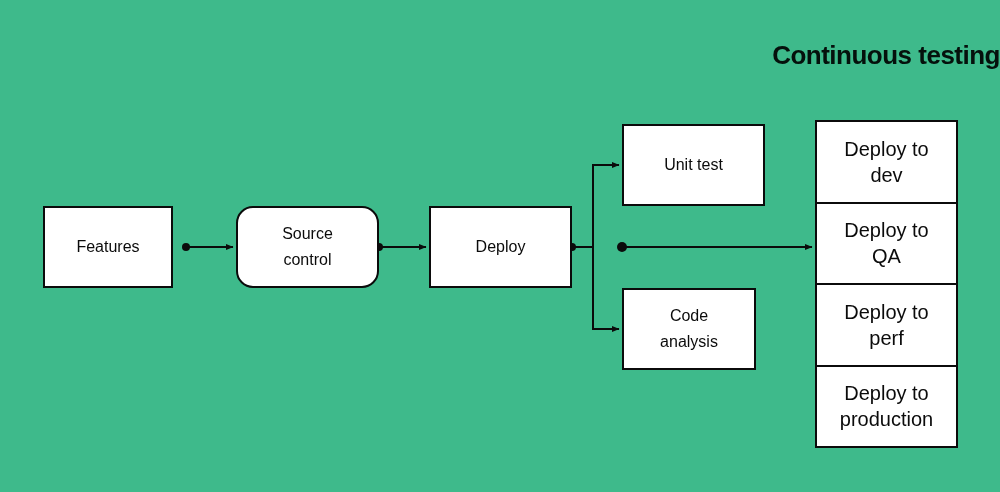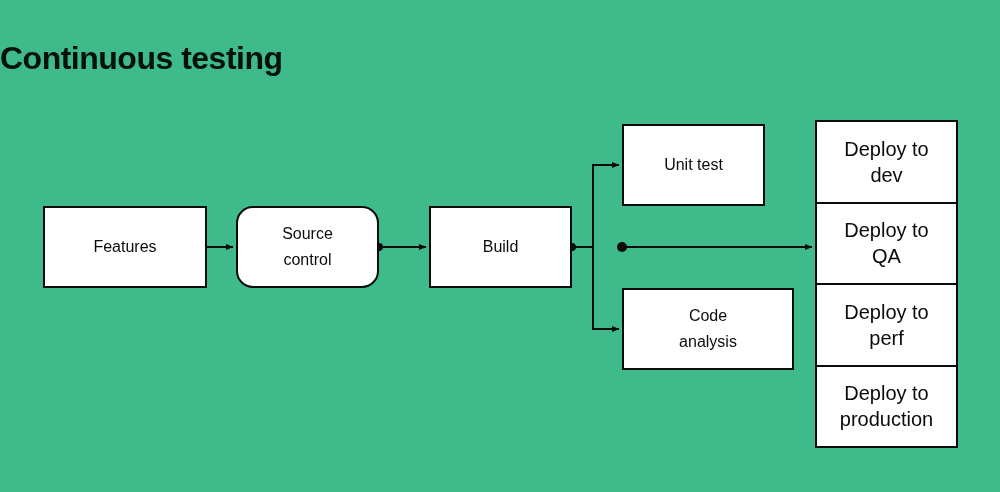--- a/index.html
+++ b/index.html
@@ -16,22 +16,22 @@
     position: relative;
     width: 1000px;
     height: 492px;
     background: #3EBA8B;
   }
   #diagram-title {
     position: absolute;
     left: 0;
     top: 40px;
     width: 1000px;
-    text-align: left;
-    font-size: 32px;
+    text-align: right;
+    font-size: 26px;
     font-weight: bold;
     letter-spacing: -0.5px;
     color: #05110C;
     font-family: "Liberation Sans", sans-serif;
   }
   .node {
     position: absolute;
     background: #FFFFFF;
     border: 2px solid #0B0B0B;
     box-sizing: border-box;
@@ -111,26 +111,26 @@
     <g>
       <polyline points="593,247 593,329 619,329" fill="none" stroke="#0B0B0B" stroke-width="2" marker-end="url(#arrow)"></polyline>
     </g>
 
     <g>
       <circle cx="622" cy="247" r="5" fill="#0B0B0B"></circle>
       <line x1="622" y1="247" x2="812" y2="247" stroke="#0B0B0B" stroke-width="2" marker-end="url(#arrow)"></line>
     </g>
   </svg>
 
-  <div class="node" style="left: 43px; top: 206px; width: 164px; height: 82px;">Features</div>
+  <div class="node" style="left: 43px; top: 206px; width: 130px; height: 82px;">Features</div>
   <div class="node" style="left: 236px; top: 206px; width: 143px; height: 82px; border-radius: 17px;">Source
 control</div>
-  <div class="node" style="left: 429px; top: 206px; width: 143px; height: 82px;">Build</div>
+  <div class="node" style="left: 429px; top: 206px; width: 143px; height: 82px;">Deploy</div>
   <div class="node" style="left: 622px; top: 124px; width: 143px; height: 82px;">Unit test</div>
-  <div class="node" style="left: 622px; top: 288px; width: 172px; height: 82px;">Code
+  <div class="node" style="left: 622px; top: 288px; width: 134px; height: 82px;">Code
 analysis</div>
 
   <div class="stack" id="deploy-stack" style="left: 815px; top: 120px; width: 143px; height: 328px;">
     <div class="stack-cell">Deploy to
 dev</div>
     <div class="stack-cell">Deploy to
 QA</div>
     <div class="stack-cell">Deploy to
 perf</div>
     <div class="stack-cell">Deploy to

